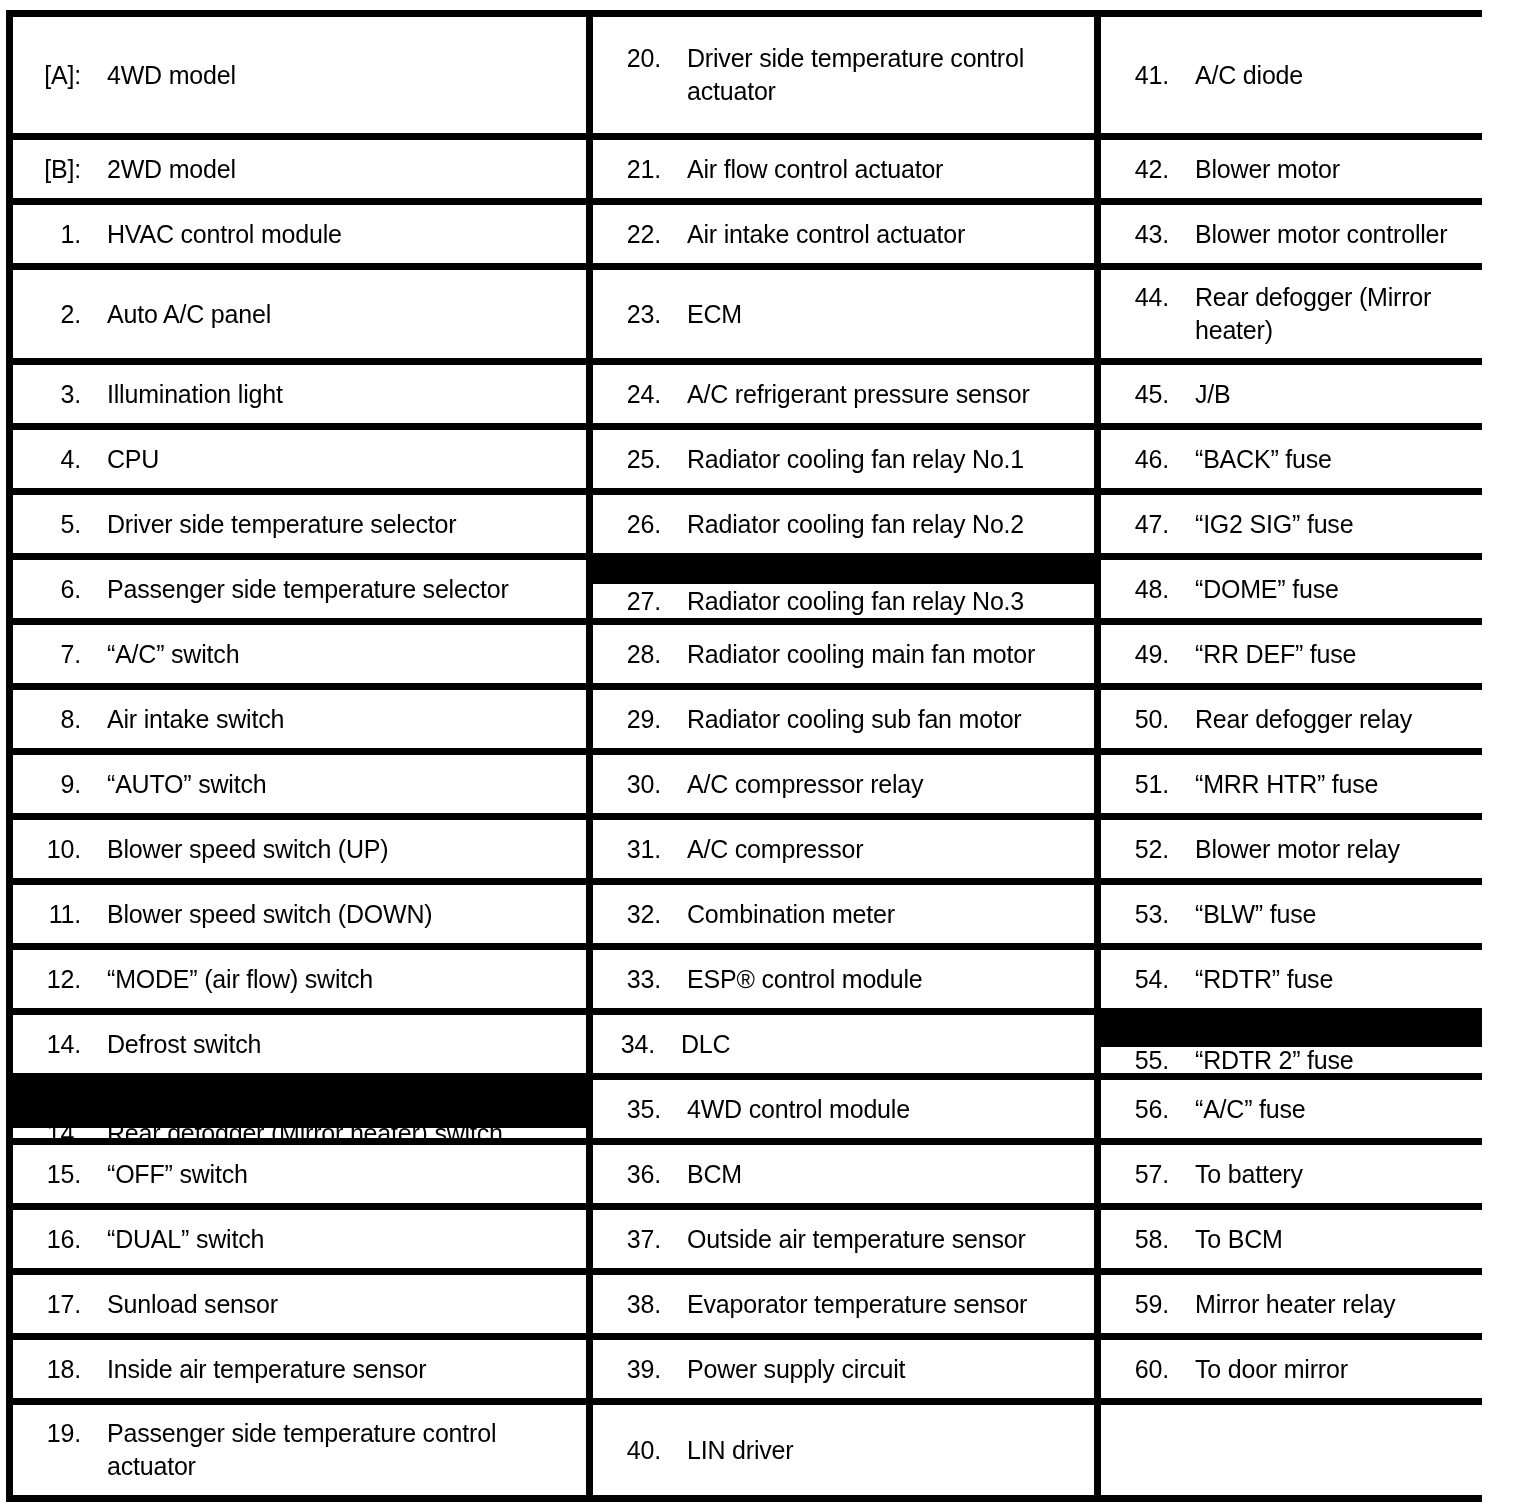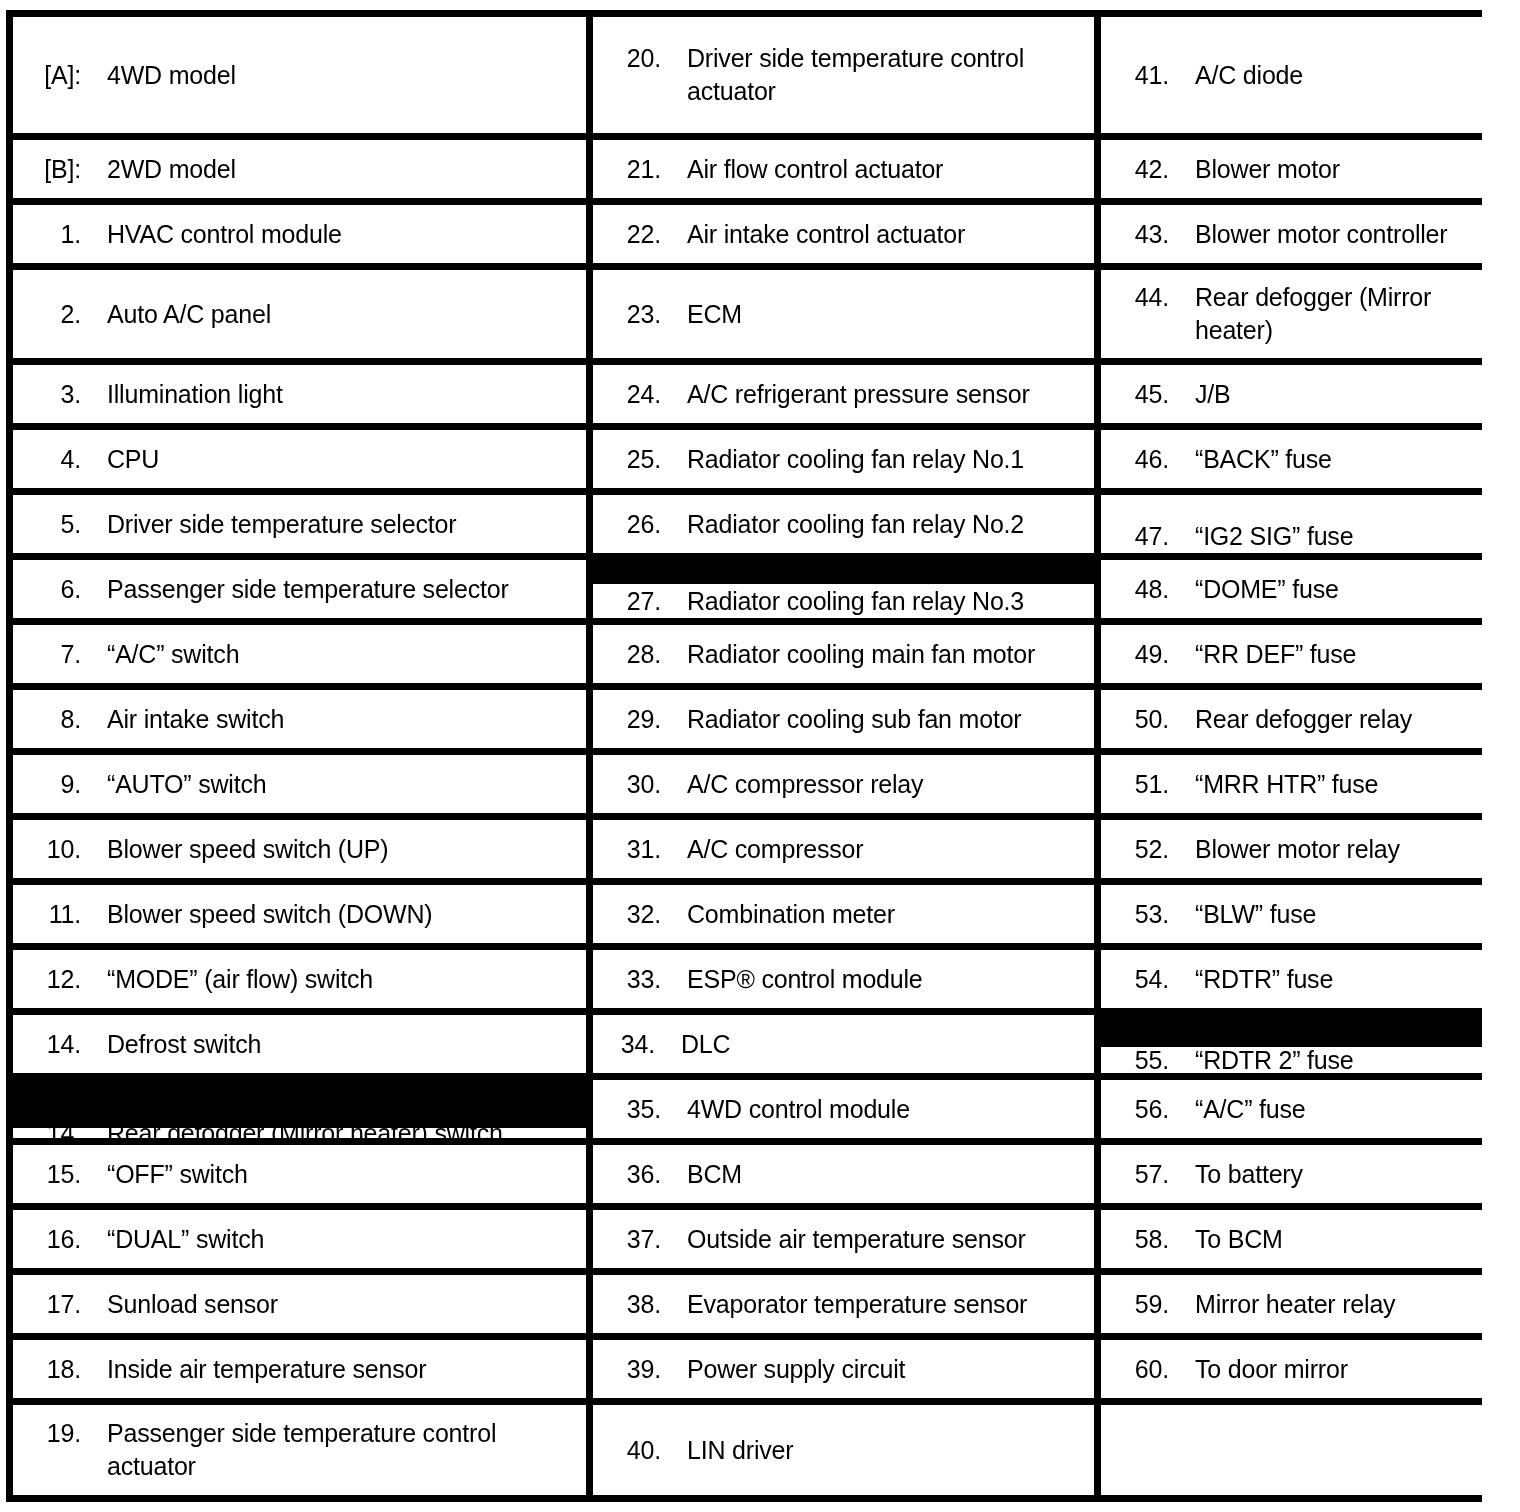--- a/index.html
+++ b/index.html
@@ -337,21 +337,21 @@
       <span class="num">45.</span>
       <span class="lbl">J/B</span>
     </div>
   </div>
       <div class="cell" style="grid-area: 6 / 3;">
     <div class="entry">
       <span class="num">46.</span>
       <span class="lbl">“BACK” fuse</span>
     </div>
   </div>
-      <div class="cell" style="grid-area: 7 / 3; align-items: flex-end;">
+      <div class="cell" style="grid-area: 7 / 3;">
     <div class="entry">
       <span class="num">47.</span>
       <span class="lbl">“IG2 SIG” fuse</span>
     </div>
   </div>
       <div class="cell" style="grid-area: 8 / 3;">
     <div class="entry">
       <span class="num">48.</span>
       <span class="lbl">“DOME” fuse</span>
     </div>

